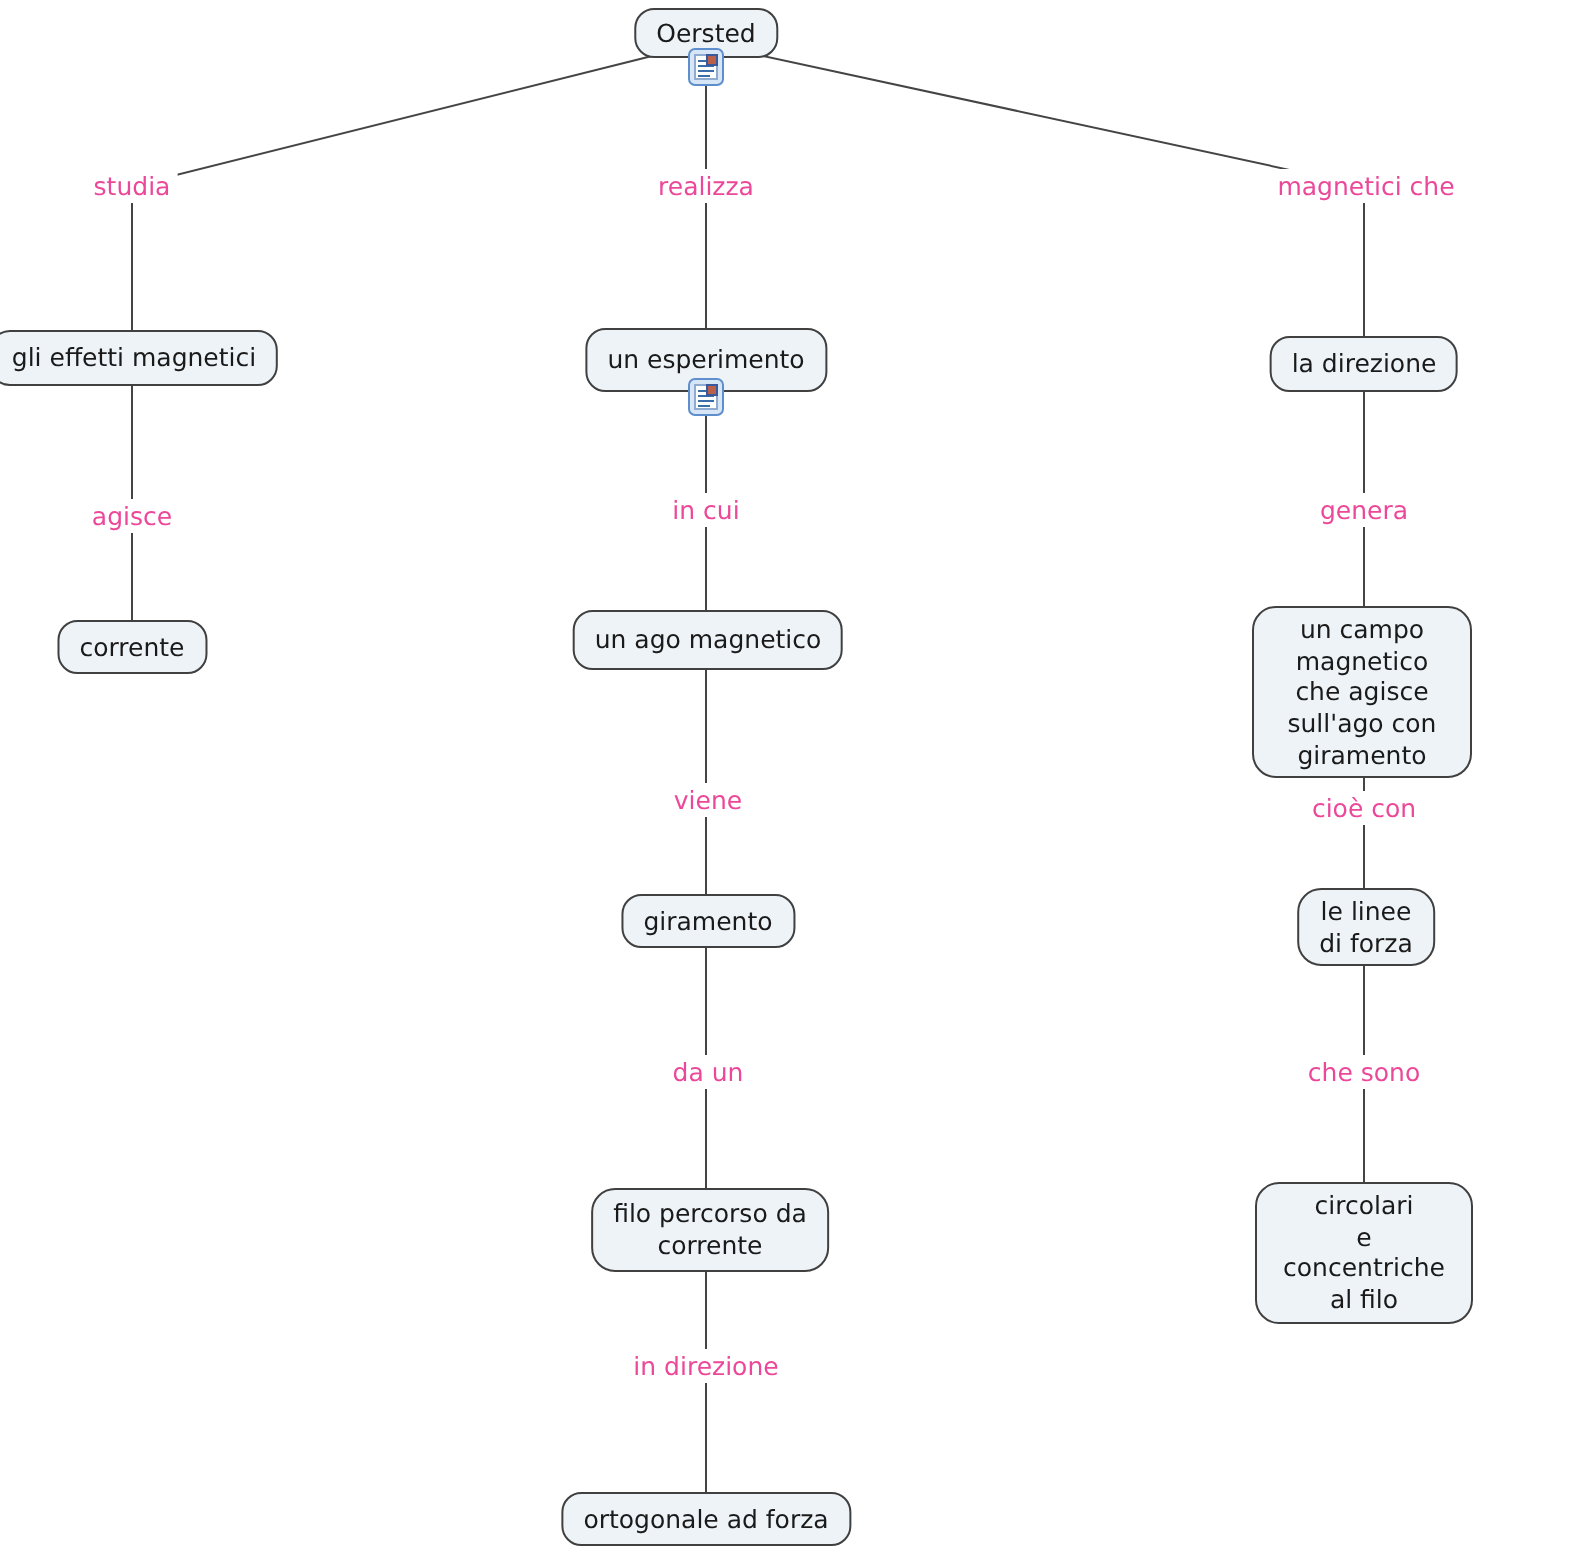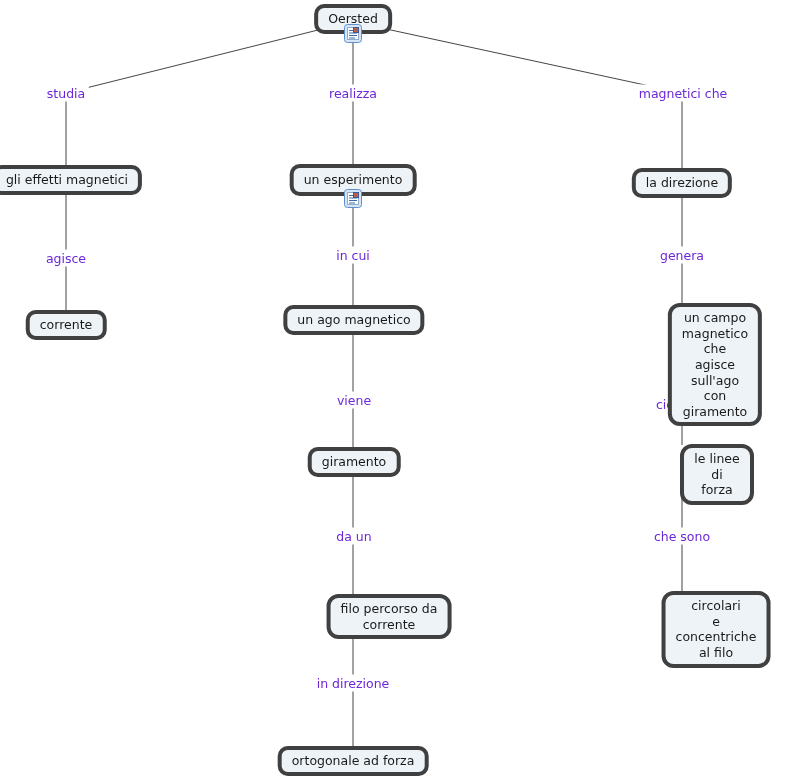--- a/index.html
+++ b/index.html
@@ -23,40 +23,40 @@
   svg.wires * {
     stroke: #444444;
     stroke-width: 1;
     fill: none;
   }
   .node {
     position: absolute;
     transform: translateX(-50%);
     box-sizing: border-box;
     background: #edf3f7;
-    border: 4px solid #404040;
+    border: 1px solid #404040;
     border-radius: 10px;
     padding: 3px 10px;
     font-size: 12.5px;
     line-height: 1.25;
     color: #1a1a1a;
     text-align: center;
     white-space: pre-line;
     display: flex;
     align-items: center;
     justify-content: center;
   }
-  .node.big { border-radius: 12px; margin-left: 34px; }
+  .node.big { border-radius: 12px; }
   .link-label {
     position: absolute;
     transform: translate(-50%, -50%);
     background: #ffffff;
     padding: 1px 4px;
     font-size: 12.5px;
-    color: #6d28d9;
+    color: #ec4899;
     white-space: nowrap;
   }
   .res-icon {
     position: absolute;
     transform: translateX(-50%);
     width: 18px;
     height: 19px;
     display: block;
     cursor: pointer;
   }

